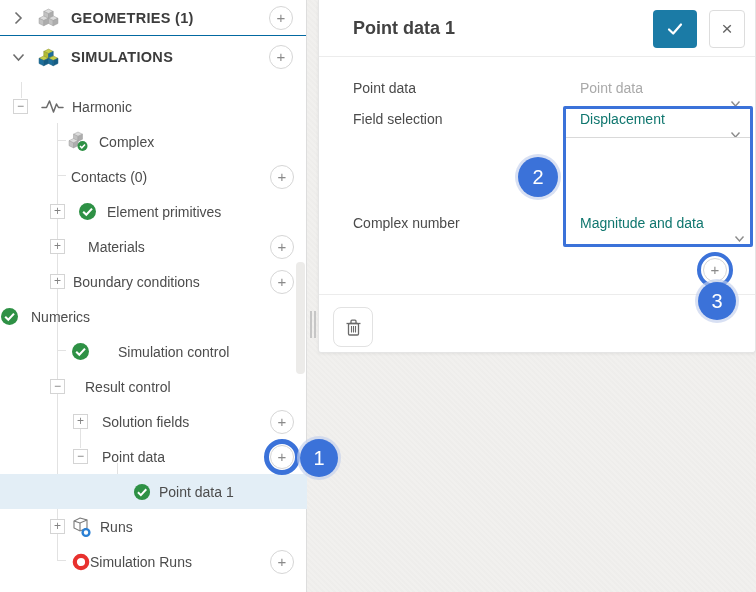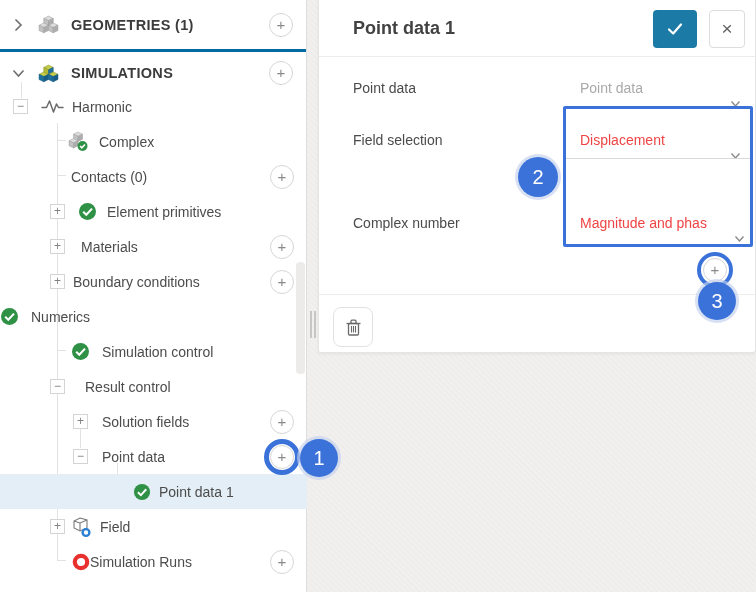--- a/index.html
+++ b/index.html
@@ -14,21 +14,21 @@
   }
 
   
   .left-panel {
     position:absolute; left:0; top:0; width:307px; height:592px;
     background:#fff; border-right:1px solid #ddd;
   }
   .hdr-row {
     display:flex; align-items:center; padding-left:10px; position:relative;
   }
-  .hdr-row.geo { height:52px; border-bottom:3px solid #0369a1; }
+  .hdr-row.geo { height:36px; border-bottom:1px solid #0369a1; }
   .hdr-row.sim { height:42px; }
   .hdr-label { font-size:14.5px; font-weight:700; color:#3c3c3c; letter-spacing:.3px; margin-left:12px; }
   .chev { width:16px; display:flex; justify-content:center; }
 
   .tree { position:absolute; left:0; top:89px; width:307px; }
   .trow {
     position:relative; height:35px; display:flex; align-items:center;
     font-size:14px; color:#4c4c4c;
   }
   .trow.selected { background:#e3eef6; }
@@ -74,21 +74,21 @@
     position:absolute; right:10px; top:10px; width:36px; height:38px;
     background:#fff; border:1px solid #ddd; border-radius:4px;
     color:#636363; font-size:19px; line-height:34px; text-align:center; cursor:pointer;
   }
 
   .form-row { position:absolute; left:0; width:100%; height:45px; }
   .form-label { position:absolute; left:34px; top:0; line-height:45px; font-size:14px; color:#4b4b4b; }
   .form-label.bold { font-weight:700; color:#3f3f3f; }
   .dd {
     position:absolute; left:247px; top:4px; width:185px; height:37px;
-    line-height:37px; font-size:14px; color:#ef4444; padding-left:14px; padding-right:24px;
+    line-height:37px; font-size:14px; color:#0f766e; padding-left:14px; padding-right:24px;
     white-space:nowrap; overflow:hidden; cursor:pointer;
   }
   .dd.underline { border-bottom:1px solid #d9d9d9; }
   .dd.placeholder { color:#a9a9a9; }
   .dd .ddchev { position:absolute; right:10px; top:15px; }
   .dd.tight .ddchev { right:6px; }
 
   .hl-box {
     position:absolute; left:244px; top:106px; width:190px; height:141px;
     border:3px solid #3b72d9; border-radius:2px; pointer-events:none; z-index:20;
@@ -224,21 +224,21 @@
         <svg width="19" height="19" viewBox="0 0 19 19">
             <circle cx="9.5" cy="9.5" r="8.5" fill="#2e9145"></circle>
             <polyline points="5.2,9.8 8.3,12.8 14,6.6" fill="none" stroke="#fff" stroke-width="2.1"></polyline>
           </svg>
       </span>
       <span class="tlabel" style="margin-left:10px">Element primitives</span>
     </div>
 
     <div class="trow" style="padding-left:50px">
       <span class="exp">+</span>
-      <span class="tlabel" style="margin-left:16px">Materials</span>
+      <span class="tlabel" style="margin-left:23px">Materials</span>
       <span class="addbtn">+</span>
     </div>
 
     <div class="trow" style="padding-left:50px">
       <span class="exp">+</span>
       <span class="tlabel" style="margin-left:8px">Boundary conditions</span>
       <span class="addbtn">+</span>
     </div>
 
     <div class="trow" style="">
@@ -251,21 +251,21 @@
       <span class="tlabel" style="margin-left:12px">Numerics</span>
     </div>
 
     <div class="trow" style="padding-left:71px">
       <span class="icon">
         <svg width="19" height="19" viewBox="0 0 19 19">
             <circle cx="9.5" cy="9.5" r="8.5" fill="#2e9145"></circle>
             <polyline points="5.2,9.8 8.3,12.8 14,6.6" fill="none" stroke="#fff" stroke-width="2.1"></polyline>
           </svg>
       </span>
-      <span class="tlabel" style="margin-left:12px">Simulation control</span>
+      <span class="tlabel" style="margin-left:28px">Simulation control</span>
     </div>
 
     <div class="trow" style="padding-left:50px">
       <span class="exp">−</span>
       <span class="tlabel" style="margin-left:20px">Result control</span>
     </div>
 
     <div class="trow" style="padding-left:73px">
       <span class="exp">+</span>
       <span class="tlabel" style="margin-left:14px">Solution fields</span>
@@ -291,21 +291,21 @@
     <div class="trow" style="padding-left:50px">
       <span class="exp">+</span>
       <span class="icon" style="margin-left:6px">
         <svg width="22" height="22" viewBox="0 0 22 22">
           <polygon points="9,2 16,4 16,12 9,15 3,12 3,5" fill="none" stroke="#7a7a7a" stroke-width="1.1"></polygon>
           <polyline points="3,5 9,7 16,4" fill="none" stroke="#7a7a7a" stroke-width="1.1"></polyline>
           <polyline points="9,7 9,15" fill="none" stroke="#7a7a7a" stroke-width="1.1"></polyline>
           <circle cx="15" cy="16.5" r="3.4" fill="#fff" stroke="#2a7fd4" stroke-width="2.4"></circle>
         </svg>
       </span>
-      <span class="tlabel" style="margin-left:7px">Field</span>
+      <span class="tlabel" style="margin-left:7px">Runs</span>
     </div>
 
     <div class="trow" style="padding-left:72px">
       <span class="icon">
         <svg width="18" height="18" viewBox="0 0 18 18">
             <circle cx="9" cy="9" r="6.2" fill="#fff" stroke="#e8312e" stroke-width="4.2"></circle>
           </svg>
       </span>
       <span class="tlabel" style="">Simulation Runs</span>
       <span class="addbtn">+</span>
@@ -338,37 +338,37 @@
     <div class="dd placeholder">
       <span>Point data</span>
       <span class="ddchev">
         <svg width="11" height="8" viewBox="0 0 11 8">
             <polyline points="1.5,1.5 5.5,6 9.5,1.5" fill="none" stroke="#8b8b8b" stroke-width="1.4"></polyline>
           </svg>
       </span>
     </div>
   </div>
 
-  <div class="form-row" style="top:118px">
+  <div class="form-row" style="top:97px">
     <span class="form-label">Field selection</span>
     <div class="dd underline">
       <span>Displacement</span>
       <span class="ddchev">
         <svg width="11" height="8" viewBox="0 0 11 8">
             <polyline points="1.5,1.5 5.5,6 9.5,1.5" fill="none" stroke="#8b8b8b" stroke-width="1.4"></polyline>
           </svg>
       </span>
     </div>
   </div>
 
 
   <div class="form-row" style="top:201px">
     <span class="form-label">Complex number</span>
     <div class="dd tight" style="padding-right:18px">
-      <span>Magnitude and phas</span>
+      <span>Magnitude and data</span>
       <span class="ddchev">
         <svg width="11" height="8" viewBox="0 0 11 8">
             <polyline points="1.5,1.5 5.5,6 9.5,1.5" fill="none" stroke="#8b8b8b" stroke-width="1.4"></polyline>
           </svg>
       </span>
     </div>
   </div>
 
   <div class="hl-box"></div>
 

